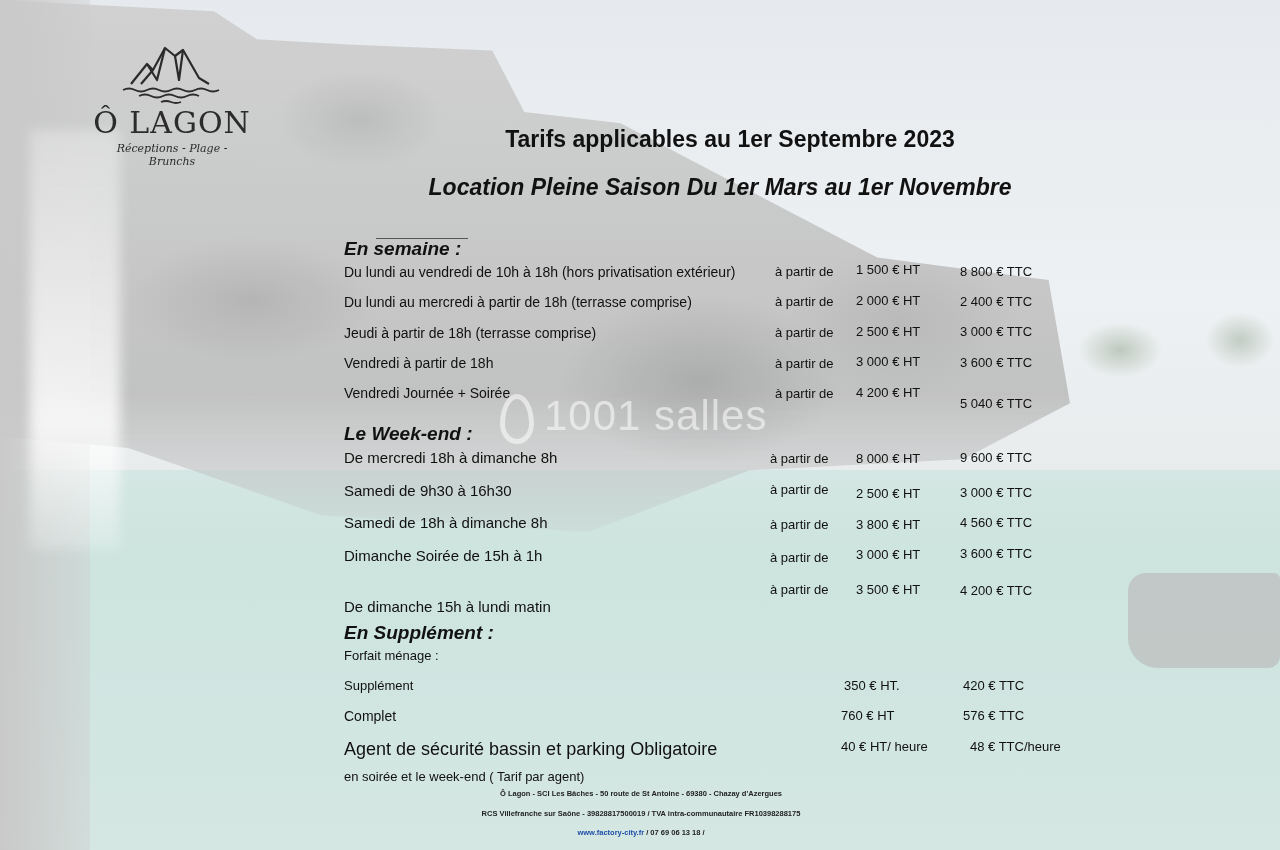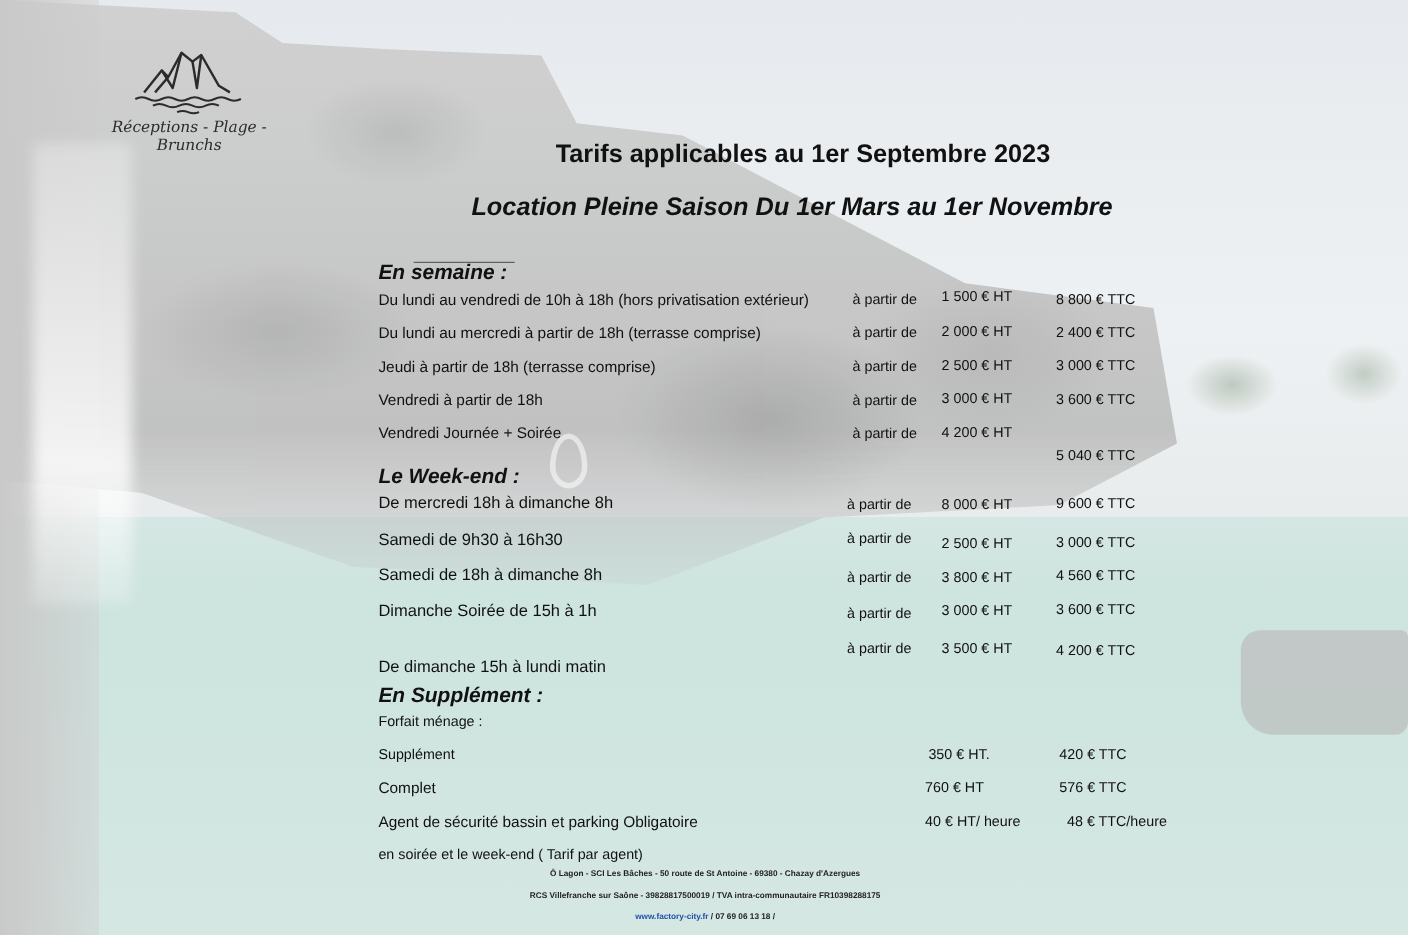--- a/index.html
+++ b/index.html
@@ -45,21 +45,21 @@
       radial-gradient(ellipse 50px 40px at 180px 40px, rgba(150,170,150,0.5), transparent 70%);
   }
   .rock-right {
     position: absolute; left: 1128px; top: 573px; width: 152px; height: 95px;
     background: #bcbfbf; border-radius: 18px 6px 12px 30px; opacity: 0.75;
   }
 
   .logo { position: absolute; left: 92px; top: 40px; width: 160px; text-align: center; color: #2b2b2b; }
   .logo svg { display: block; margin: 0 auto; }
   .logo-name { font-family: "DejaVu Serif", serif; font-size: 30px; letter-spacing: 1px; margin-top: 0px; line-height: 34px; }
-  .logo-tag { font-family: "DejaVu Serif", serif; font-style: italic; font-size: 14px; margin-top: 2px; text-align: center; }
+  .logo-tag { font-family: "DejaVu Serif", serif; font-style: italic; font-size: 11px; margin-top: 2px; text-align: center; }
 
   .title { position: absolute; left: 0; width: 1460px; text-align: center; font-weight: bold; font-size: 23px; top: 126px; }
   .subtitle { position: absolute; left: 0; width: 1440px; text-align: center; font-weight: bold; font-style: italic; font-size: 23px; top: 174px; }
 
   .rule { position: absolute; left: 376px; top: 238px; width: 92px; border-top: 1px solid #555; }
 
   .section-head { position: absolute; left: 344px; font-weight: bold; font-style: italic; font-size: 19px; }
   .row { position: absolute; left: 344px; font-size: 14px; white-space: nowrap; }
   .col { position: absolute; font-size: 13px; white-space: nowrap; }
 
@@ -95,28 +95,29 @@
       <path d="M30 24 L40 40 L48 8"></path>
       <path d="M58 16 L62 40 L66 10"></path>
       <path d="M36 30 L24 44"></path>
     </g>
     <g fill="none" stroke="#2b2b2b" stroke-width="1.8">
       <path d="M6 50 q6 -3 12 0 t12 0 t12 0 t12 0 t12 0 t12 0 t12 0 t12 0"></path>
       <path d="M22 56 q6 -3 12 0 t12 0 t12 0 t12 0 t12 0"></path>
       <path d="M44 62 q5 -2 10 0 t10 0"></path>
     </g>
   </svg>
+  <div class="logo-name">Ô LAGON</div>
   <div class="logo-tag">Réceptions - Plage - Brunchs</div>
 </div>
 
 <div class="title">Tarifs applicables au 1er Septembre 2023</div>
 <div class="subtitle">Location Pleine Saison Du 1er Mars au 1er Novembre</div>
 
 <div class="watermark">
-  <span class="drop"></span>
+  <span class="drop"></span><span>1001 salles</span>
 </div>
 
 <div class="rule"></div>
 
 <div class="section-head" style="top:238px">En semaine :</div>
 
 <div>
   <div class="row" style="top:264px">Du lundi au vendredi de 10h à 18h (hors privatisation extérieur)</div>
   <div class="col" style="left:775px; top:264px">à  partir  de</div>
   <div class="col" style="left:856px; top:262px">1 500 € HT</div>
@@ -137,21 +138,21 @@
 <div>
   <div class="row" style="top:355px">Vendredi à partir de 18h</div>
   <div class="col" style="left:775px; top:356px">à  partir  de</div>
   <div class="col" style="left:856px; top:354px">3 000 € HT</div>
   <div class="col" style="left:960px; top:355px">3 600 € TTC</div>
 </div>
 <div>
   <div class="row" style="top:385px">Vendredi Journée + Soirée</div>
   <div class="col" style="left:775px; top:386px">à partir de</div>
   <div class="col" style="left:856px; top:385px">4 200 € HT</div>
-  <div class="col" style="left:960px; top:406px">5 040 € TTC</div>
+  <div class="col" style="left:960px; top:396px">5 040 € TTC</div>
 </div>
 
 <div class="section-head" style="top:423px">Le Week-end :</div>
 
 <div>
   <div class="row" style="top:449px; font-size:15px">De mercredi 18h à dimanche 8h</div>
   <div class="col" style="left:770px; top:451px">à partir de</div>
   <div class="col" style="left:856px; top:451px">8 000 € HT</div>
   <div class="col" style="left:960px; top:450px">9 600 € TTC</div>
 </div>
@@ -187,21 +188,21 @@
   <div class="row" style="top:678px; font-size:13px">Supplément</div>
   <div class="col" style="left:844px; top:678px">350 € HT.</div>
   <div class="col" style="left:963px; top:678px">420 € TTC</div>
 </div>
 <div>
   <div class="row" style="top:708px; font-size:14px">Complet</div>
   <div class="col" style="left:841px; top:708px">760 € HT</div>
   <div class="col" style="left:963px; top:708px">576 € TTC</div>
 </div>
 <div>
-  <div class="row" style="top:739px; font-size:14px">Agent de sécurité bassin et parking Obligatoire</div>
+  <div class="row" style="top:739px; font-size:18px">Agent de sécurité bassin et parking Obligatoire</div>
   <div class="col" style="left:841px; top:739px">40 € HT/ heure</div>
   <div class="col" style="left:970px; top:739px">48 € TTC/heure</div>
 </div>
 <div class="row" style="top:769px; font-size:13px">en soirée et le week-end ( Tarif par agent)</div>
 
 <div class="footer" style="top:789px">Ô Lagon - SCI Les Bâches - 50 route de St Antoine - 69380 - Chazay d'Azergues</div>
 <div class="footer" style="top:809px">RCS Villefranche sur Saône - 39828817500019 / TVA intra-communautaire FR10398288175</div>
 <div class="footer" style="top:828px">
   <a>www.factory-city.fr</a><span> / 07 69 06 13 18 /</span>
 </div>

